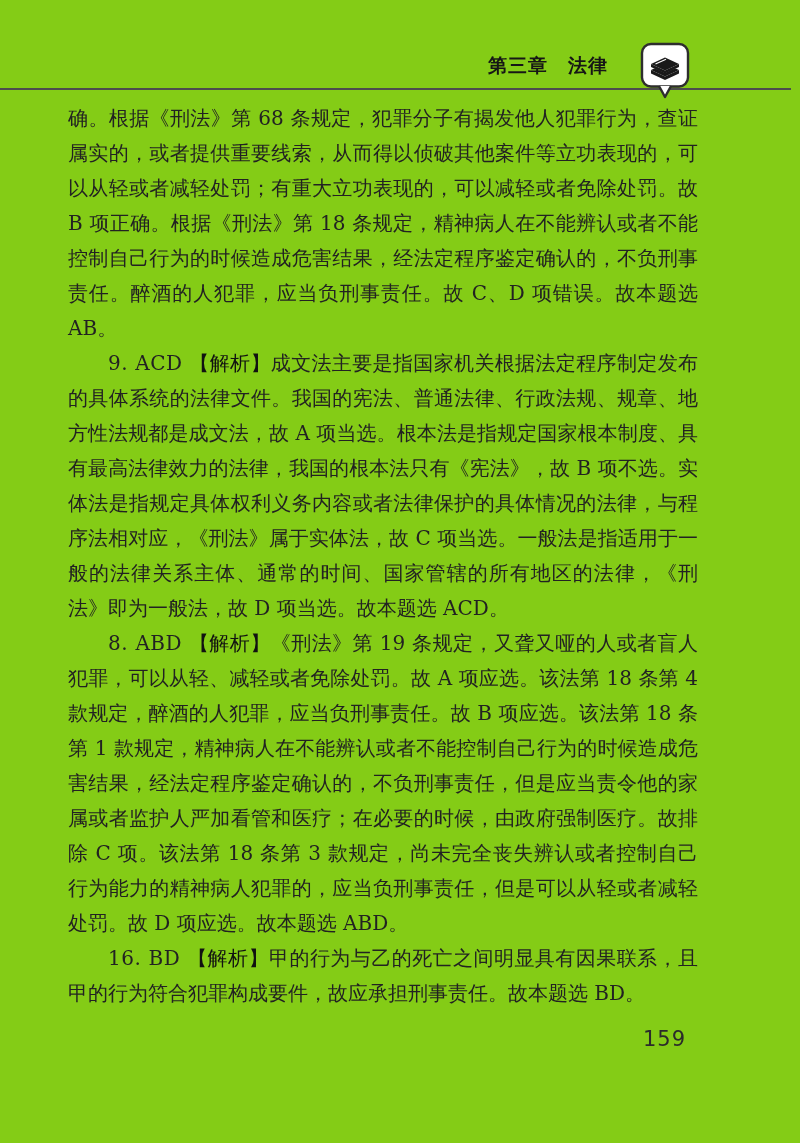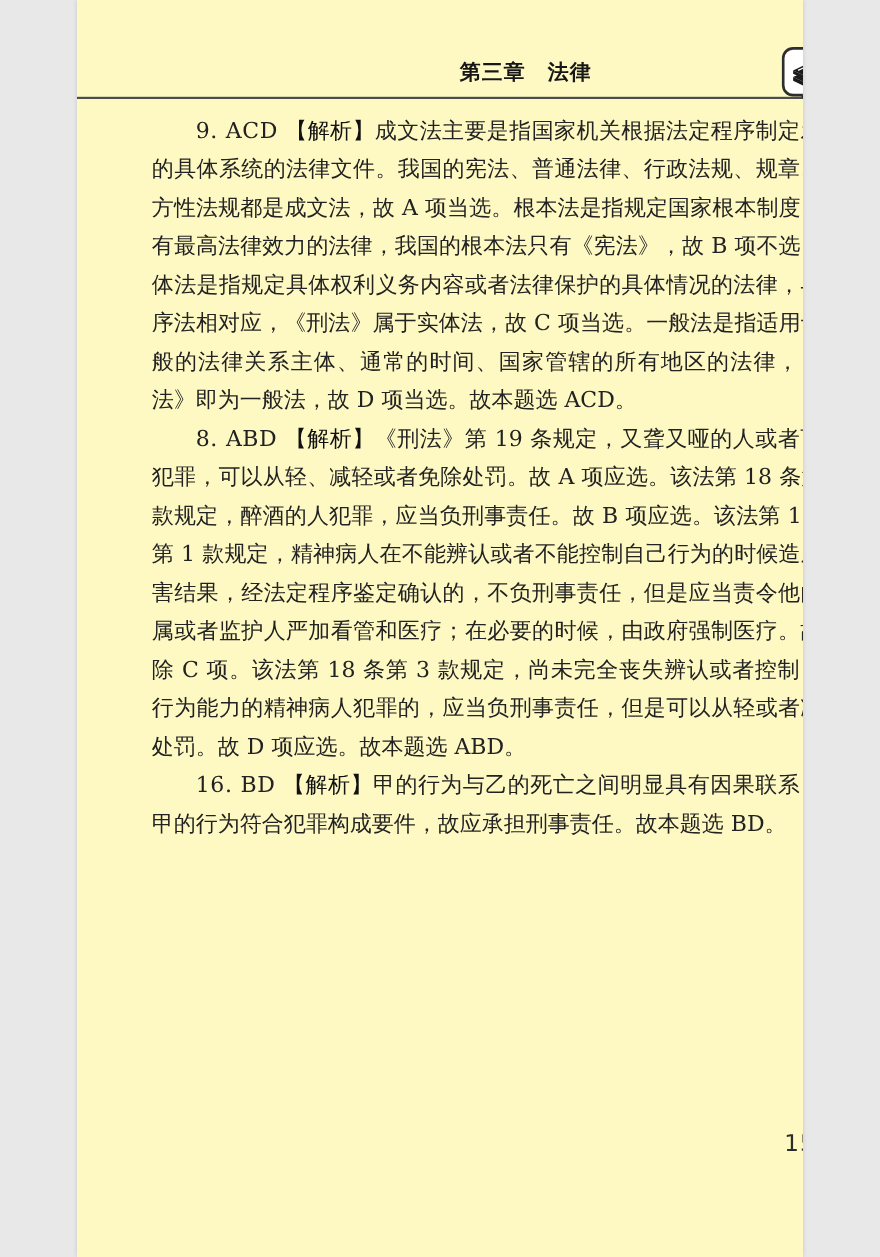--- a/index.html
+++ b/index.html
@@ -1,25 +1,24 @@
 <!DOCTYPE html>
 <html><head>
 <meta charset="utf-8">
 <style>
   html,body{margin:0;padding:0;background:#e8e8e8;}
   .page{
     position:relative;
-    width:642px;height:1143px;
+    width:800px;height:1143px;
     margin:0 auto;
-    background:#fef9c3;
+    background:#84cc16;
     color:#1e1e1e;
     font-family:"DejaVu Serif","Liberation Serif",serif;
     overflow:hidden;
     box-shadow:0 0 4px rgba(0,0,0,.15);
-    padding-left:18px;
   }
   .chapter-title{
     position:absolute;
     top:53px;right:192px;
     font-family:"DejaVu Sans","Liberation Sans",sans-serif;
     font-weight:700;
     font-size:19px;
     letter-spacing:1px;
     color:#161616;
     white-space:nowrap;
@@ -86,20 +85,21 @@
       <path d="M15.5 22 L26 17.2" stroke="#ffffff" stroke-width="1.2" fill="none"></path>
 
       <path d="M19 44 L25 55 L31 44" fill="#ffffff" stroke="#2e2e2e" stroke-width="2.4" stroke-linejoin="round"></path>
     </svg>
   </div>
 
   <div class="header-rule"></div>
 
   <div class="content">
 
+    <p class="para"><span>确。根据《刑法》第 68 条规定，犯罪分子有揭发他人犯罪行为，查证属实的，或者提供重要线索，从而得以侦破其他案件等立功表现的，可以从轻或者减轻处罚；有重大立功表现的，可以减轻或者免除处罚。故 B 项正确。根据《刑法》第 18 条规定，精神病人在不能辨认或者不能控制自己行为的时候造成危害结果，经法定程序鉴定确认的，不负刑事责任。醉酒的人犯罪，应当负刑事责任。故 C、D 项错误。故本题选 AB。</span></p>
 
     <p class="para indent"><span class="q-num">9. ACD</span> <span class="q-marker">【解析】</span><span>成文法主要是指国家机关根据法定程序制定发布的具体系统的法律文件。我国的宪法、普通法律、行政法规、规章、地方性法规都是成文法，故 A 项当选。根本法是指规定国家根本制度、具有最高法律效力的法律，我国的根本法只有《宪法》，故 B 项不选。实体法是指规定具体权利义务内容或者法律保护的具体情况的法律，与程序法相对应，《刑法》属于实体法，故 C 项当选。一般法是指适用于一般的法律关系主体、通常的时间、国家管辖的所有地区的法律，《刑法》即为一般法，故 D 项当选。故本题选 ACD。</span></p>
 
 
     <p class="para indent"><span class="q-num">8. ABD</span> <span class="q-marker">【解析】</span><span>《刑法》第 19 条规定，又聋又哑的人或者盲人犯罪，可以从轻、减轻或者免除处罚。故 A 项应选。该法第 18 条第 4 款规定，醉酒的人犯罪，应当负刑事责任。故 B 项应选。该法第 18 条第 1 款规定，精神病人在不能辨认或者不能控制自己行为的时候造成危害结果，经法定程序鉴定确认的，不负刑事责任，但是应当责令他的家属或者监护人严加看管和医疗；在必要的时候，由政府强制医疗。故排除 C 项。该法第 18 条第 3 款规定，尚未完全丧失辨认或者控制自己行为能力的精神病人犯罪的，应当负刑事责任，但是可以从轻或者减轻处罚。故 D 项应选。故本题选 ABD。</span></p>
 
     <p class="para indent"><span class="q-num">16. BD</span> <span class="q-marker">【解析】</span><span>甲的行为与乙的死亡之间明显具有因果联系，且甲的行为符合犯罪构成要件，故应承担刑事责任。故本题选 BD。</span></p>
 
   </div>
 

